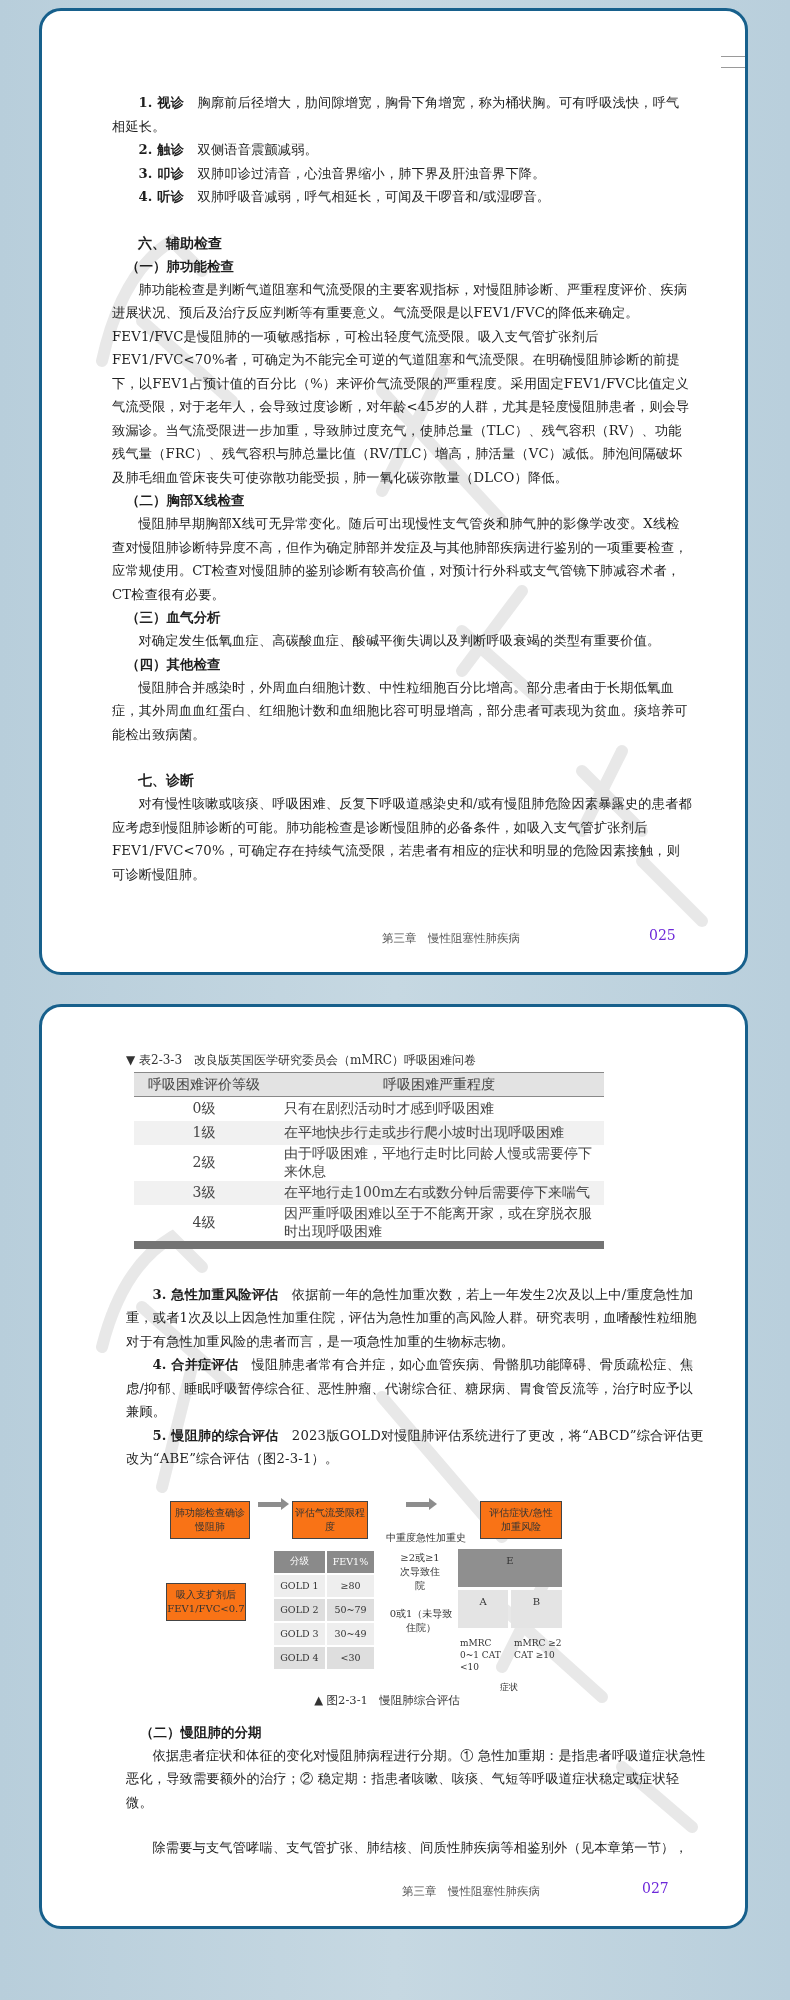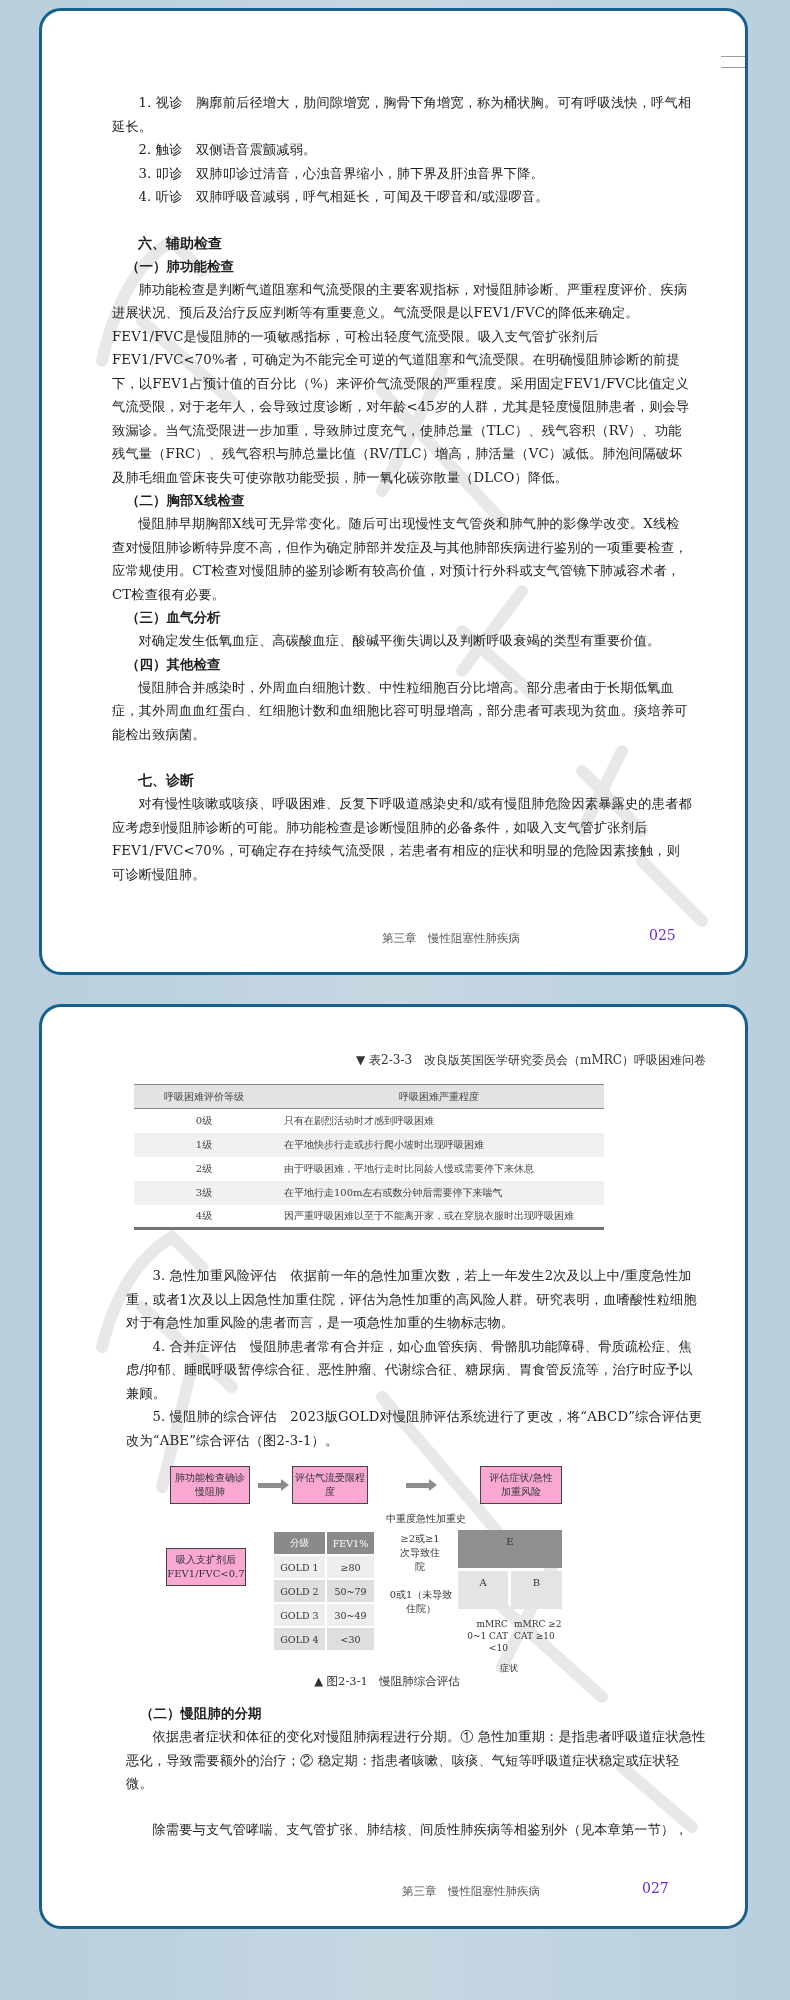--- a/index.html
+++ b/index.html
@@ -33,48 +33,48 @@
     position: absolute; right: 0; width: 24px; height: 1px; background: #9a9a9a;
   }
 
   .content { position: absolute; left: 70px; width: 580px; }
   #page2 .content { left: 84px; }
 
   p, .line { font-size: 13.2px; line-height: 23.5px; letter-spacing: 0.2px; }
   .indent { text-indent: 2em; }
   .h1 { font-size: 14px; font-weight: bold; line-height: 24px; padding-left: 26px; }
   .h2 { font-size: 13.5px; font-weight: bold; line-height: 23px; padding-left: 14px; }
-  .lead { font-weight: normal; }
+  .lead { font-weight: bold; }
   .gap { height: 22px; }
 
   .footer {
     position: absolute;
     font-size: 11.5px; color: #555;
   }
   .footer .num { font-size: 14px; color: #6d28d9; }
 
   
-  .tbl-caption { font-size: 12px; line-height: 18px; color: #333; margin-bottom: 15px; text-align: right; }
+  .tbl-caption { font-size: 12px; line-height: 18px; color: #333; margin-bottom: 3px; }
   table.mmrc {
     width: 470px; margin-left: 8px;
-    border-collapse: collapse; font-size: 10px; color: #444;
-    border-bottom: 3px solid #737373;
+    border-collapse: collapse; font-size: 14px; color: #444;
+    border-bottom: 8px solid #737373;
   }
   table.mmrc th {
     background: #e3e3e3; font-weight: normal; height: 24px; border-top: 1.5px solid #888;
     border-bottom: 1.5px solid #888;
   }
   table.mmrc td { height: 24px; }
   table.mmrc tr:nth-child(even) td { background: #f1f1f1; }
   table.mmrc td.lvl { width: 140px; text-align: center; }
   table.mmrc td.desc { padding-left: 10px; }
 
   
   .diagram { position: relative; width: 460px; height: 230px; margin-left: 40px; font-size: 10px; color: #333; }
-  .dbox { position: absolute; border: 1.5px solid #444; background: #f9a8d4; text-align: center; line-height: 14px; display:flex; align-items:center; justify-content:center; }
+  .dbox { position: absolute; border: 1.5px solid #444; background: #f97316; text-align: center; line-height: 14px; display:flex; align-items:center; justify-content:center;margin-top:16px; }
   .arrow { position: absolute; height: 5px; background: #8d8d8d; }
   .arrow::after { content:""; position:absolute; right:-7px; top:-4px; border-left:8px solid #8d8d8d; border-top:6.5px solid transparent; border-bottom:6.5px solid transparent; }
   .gtable { position: absolute; border-collapse: separate; border-spacing: 2px; font-size: 9.5px; }
   .gtable td { background: #eeeeee; text-align: center; height: 22px; }
   .gtable td.h { background: #8a8a8a; color: #fff; }
   .gtable tr:nth-child(odd) td:not(.h) { background: #dedede; }
   .cell { position: absolute; display:flex; justify-content:center; padding-top: 6px; font-size: 10px; }
   .figcap { text-align: center; font-size: 11.5px; color: #333; margin-top: 8px; }
 </style>
 </head>
@@ -212,21 +212,21 @@
             </tr>
       </tbody>
         </table>
 
       <div style="position:absolute; left:234px; top:66px; width:40px; text-align:center; line-height:14px;">≥2或≥1次导致住院</div>
       <div style="position:absolute; left:222px; top:122px; width:66px; text-align:center; line-height:14px;">0或1（未导致住院）</div>
 
       <div class="cell" style="left:292px; top:64px; width:104px; height:38px; background:#8f8f8f;">E</div>
       <div class="cell" style="left:292px; top:105px; width:50px; height:38px; background:#e4e4e4;">A</div>
       <div class="cell" style="left:345px; top:105px; width:51px; height:38px; background:#e4e4e4;">B</div>
-      <div style="position:absolute; left:294px; top:152px; width:48px; font-size:9px; line-height:12px;text-align:right;">mMRC 0~1 CAT &lt;10</div>
+      <div style="position:absolute; left:294px; top:152px; width:48px; font-size:9px; line-height:12px;">mMRC 0~1 CAT &lt;10</div>
       <div style="position:absolute; left:348px; top:152px; width:52px; font-size:9px; line-height:12px;">mMRC ≥2 CAT ≥10</div>
       <div style="position:absolute; left:334px; top:196px; font-size:9px;">症状</div>
 
       <div class="figcap" style="position:absolute; left:0; right:18px; top:200px;">▲ 图2-3-1　慢阻肺综合评估</div>
     </div>
 
     <div style="height:6px;"></div>
     <div class="h2">（二）慢阻肺的分期</div>
     <p class="indent">依据患者症状和体征的变化对慢阻肺病程进行分期。① 急性加重期：是指患者呼吸道症状急性恶化，导致需要额外的治疗；② 稳定期：指患者咳嗽、咳痰、气短等呼吸道症状稳定或症状轻微。</p>
     <div class="gap"></div>

